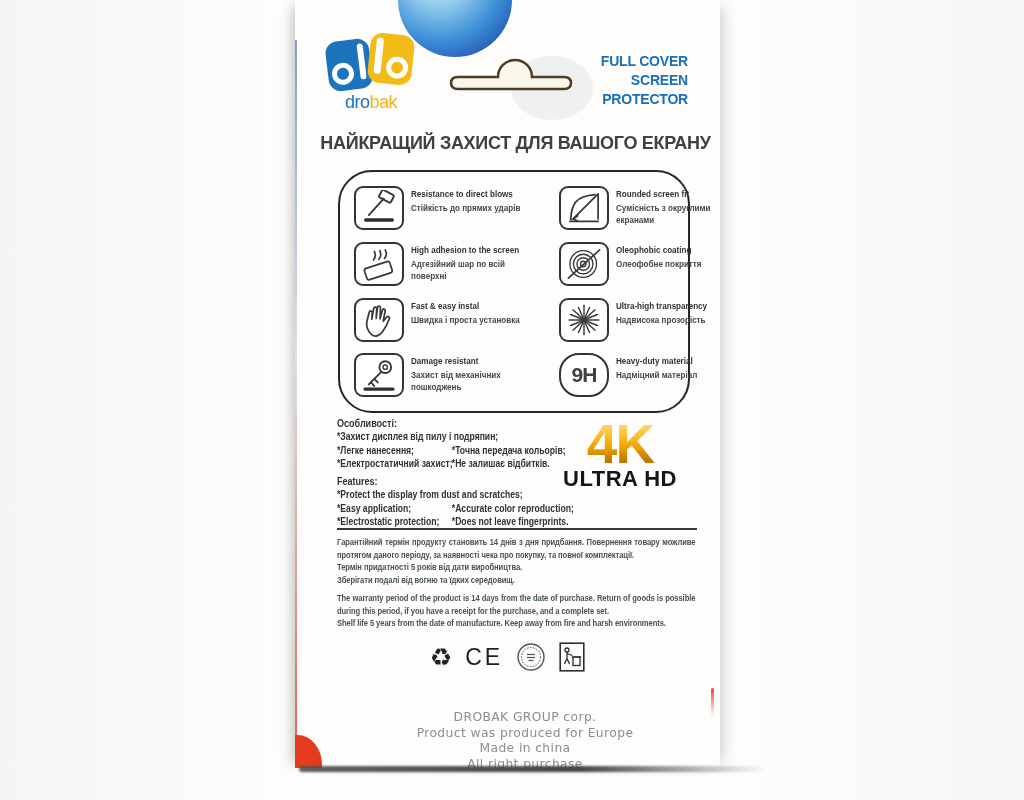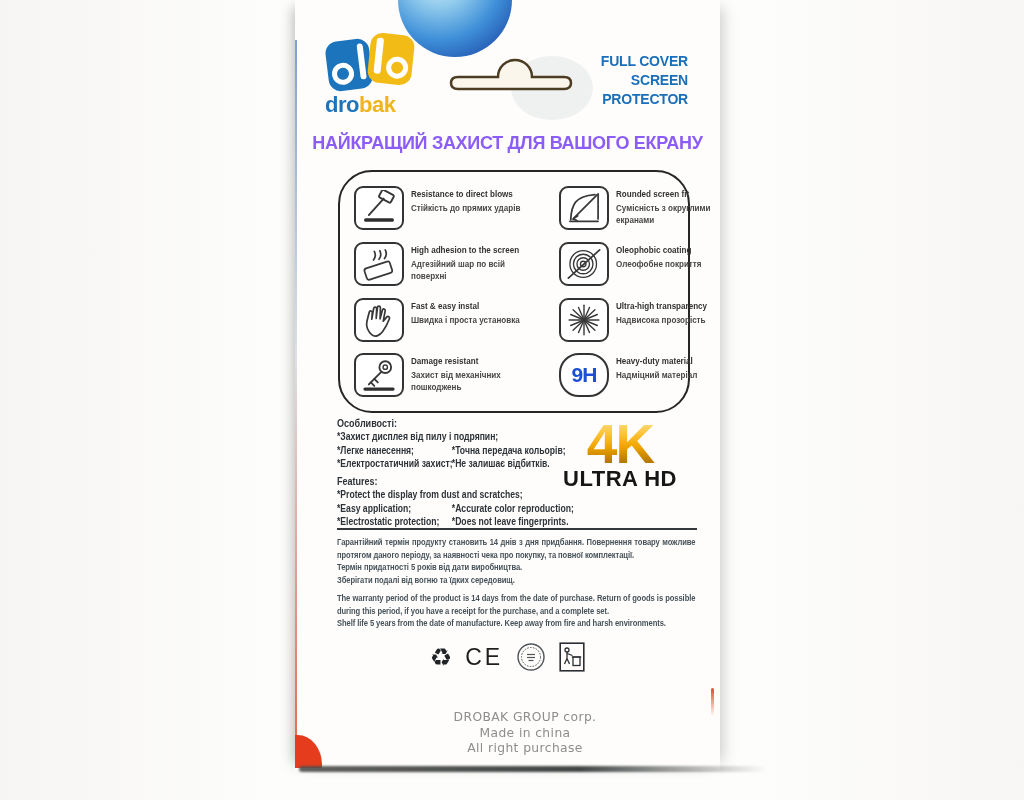--- a/index.html
+++ b/index.html
@@ -23,38 +23,38 @@
   .logo-tiles{position:absolute;left:30px;top:34px;width:92px;height:62px;}
   .tile{position:absolute;width:44px;height:50px;border-radius:12px;}
   .tile-blue{left:2px;top:6px;background:#1b74bc;transform:rotate(-7deg);}
   .tile-yellow{left:44px;top:0;background:#f3bb16;transform:rotate(6deg);}
   .bowl{position:absolute;width:12px;height:12px;border:5.5px solid #fff;border-radius:50%;}
   .tile-blue .bowl{left:4px;bottom:6px;}
   .tile-yellow .bowl{right:4px;bottom:6px;}
   .stem{position:absolute;width:6.5px;height:36px;background:#fff;border-radius:3px;top:5px;}
   .tile-blue .stem{right:6px;}
   .tile-yellow .stem{left:6px;}
-  .logotype{position:absolute;left:30px;top:92px;width:92px;text-align:left;font-size:22px;font-weight:700;letter-spacing:-.5px;}
+  .logotype{position:absolute;left:30px;top:92px;width:92px;text-align:center;font-size:18px;font-weight:400;letter-spacing:-.5px;}
   .logotype .dro{color:#1b74bc;}
   .logotype .bak{color:#f0b41c;}
   
   .tagline{position:absolute;right:32px;top:52px;text-align:right;color:#1a6fba;font-weight:700;
            font-size:14px;line-height:19px;letter-spacing:-.2px;}
   
-  .headline{position:absolute;left:0;top:133px;width:425px;text-align:center;font-size:18px;font-weight:700;
-            color:#8b5cf6;letter-spacing:-.3px;}
+  .headline{position:absolute;left:8px;top:133px;width:425px;text-align:center;font-size:18px;font-weight:700;
+            color:#404040;letter-spacing:-.3px;}
   
   .features-box{position:absolute;left:43px;top:170px;width:352px;height:243px;border:2.2px solid #262626;
                 border-radius:34px;box-sizing:border-box;display:grid;grid-template-columns:1fr 1fr;
                 padding:14px 4px 8px 6px;column-gap:2px;row-gap:6px;}
   .fcell{display:flex;align-items:flex-start;padding-left:8px;}
   .ficon{width:50px;height:44px;border:2px solid #333;border-radius:9px;box-sizing:border-box;flex:none;
          display:flex;align-items:center;justify-content:center;margin-right:7px;background:#fff;}
   .ficon svg{display:block;}
-  .ficon.nineh{font-size:21px;font-weight:700;color:#1d4ed8;letter-spacing:-1px;border-radius:20px;}
+  .ficon.nineh{font-size:21px;font-weight:700;color:#404040;letter-spacing:-1px;border-radius:20px;}
   .ftext{padding-top:2px;width:138px;transform:scaleX(.85);transform-origin:0 0;}
   .fen{font-size:9.5px;font-weight:700;color:#323232;line-height:12.5px;}
   .fuk{font-size:9.5px;font-weight:700;color:#474747;line-height:12px;margin-top:1.5px;}
   
   .bullets{position:absolute;left:42px;width:440px;transform:scaleX(.82);transform-origin:0 0;color:#2c3238;}
   .bullets .bhead{font-size:11px;font-weight:700;line-height:13px;}
   .bullets .bline{font-size:10.5px;font-weight:700;line-height:13.5px;position:relative;}
   .bullets .c2{position:absolute;left:140px;top:0;}
   .uk-bullets{top:417px;}
   .en-bullets{top:475px;}
@@ -311,20 +311,21 @@
         <line x1="8" y1="11.5" x2="13.5" y2="13.5" stroke-width="1.3"></line>
         <line x1="8" y1="16.5" x2="5.5" y2="22" stroke-width="1.3"></line>
         <line x1="8" y1="16.5" x2="10.5" y2="22" stroke-width="1.3"></line>
         <rect x="14" y="15" width="7" height="8.5" stroke-width="1.3"></rect>
         <line x1="12.8" y1="15" x2="22.2" y2="15" stroke-width="1.3"></line>
       </svg>
     </div>
 
     <div class="footer">
       <div>DROBAK GROUP corp.</div>
+      <div>Product was produced for Europe</div>
       <div>Made in china</div>
       <div>All right purchase</div>
     </div>
 
     <div class="edge-left"></div>
     <div class="blob-red"></div>
     <div class="streak-red"></div>
   </div>
 
   <div class="bottom-shadow"></div>

